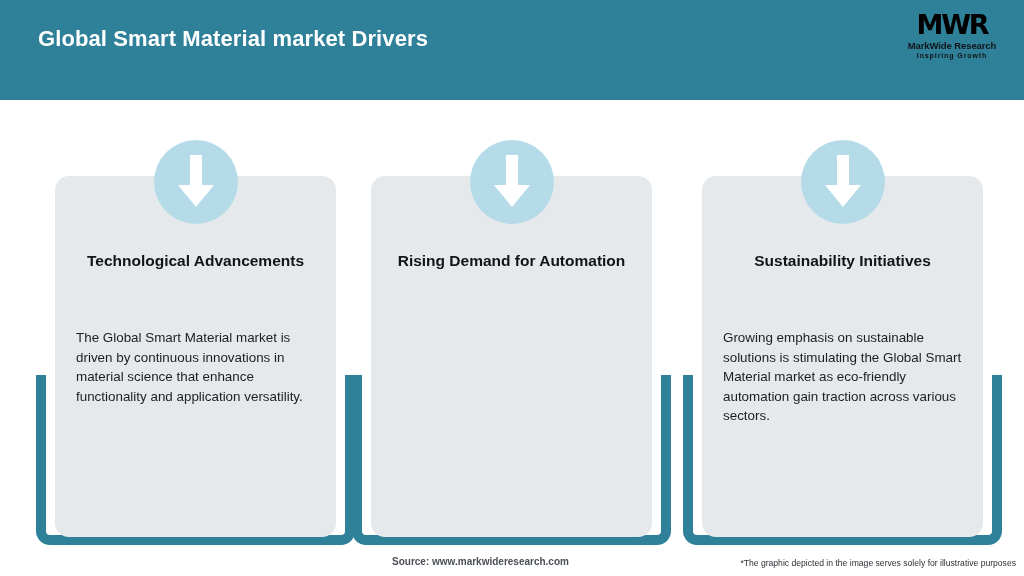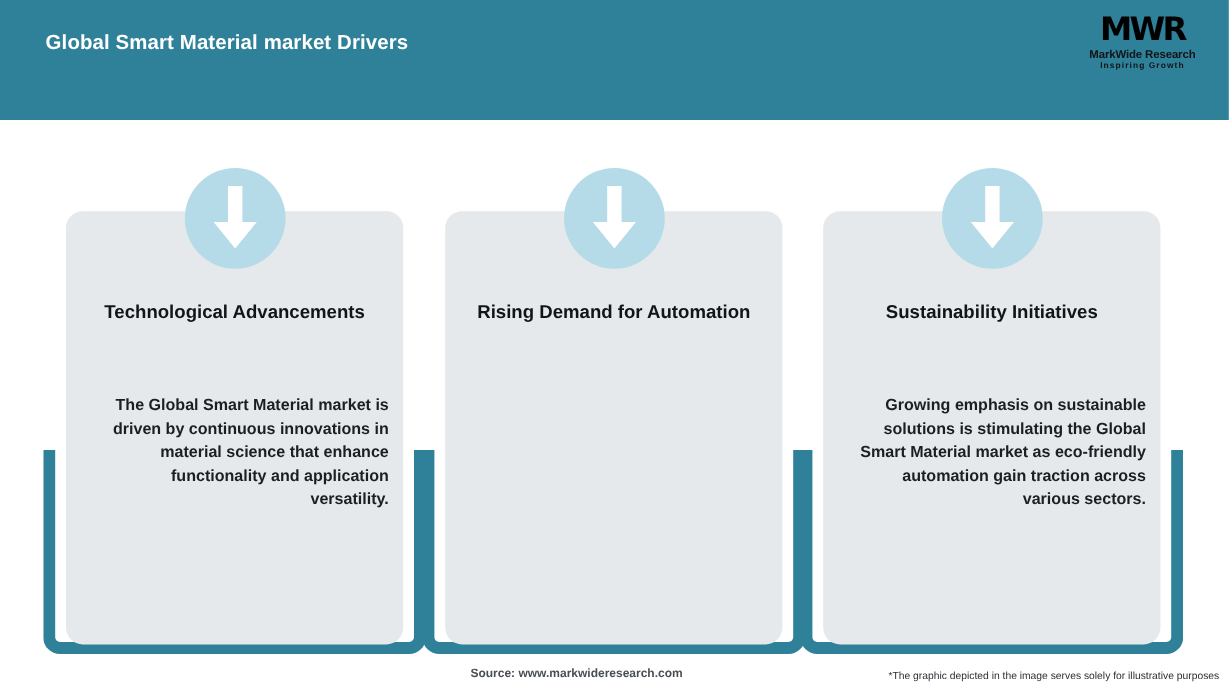--- a/index.html
+++ b/index.html
@@ -21,21 +21,21 @@
     left: 0;
     top: 0;
     width: 1024px;
     height: 100px;
     background: #2e8198;
   }
   .header-title {
     position: absolute;
     left: 38px;
     top: 26px;
-    font-size: 17px;
+    font-size: 22px;
     font-weight: bold;
     color: #ffffff;
     letter-spacing: 0.1px;
     white-space: nowrap;
   }
 
   
   .logo {
     position: absolute;
     right: 18px;
@@ -82,21 +82,21 @@
     height: 576px;
   }
   .card-group {
     position: absolute;
     top: 176px;
     width: 281px;
     height: 361px;
   }
   .card-group.g0 { left: 55px; }
   .card-group.g1 { left: 371px; padding-left: 41px; }
-  .card-group.g2 { left: 686px; padding-left: 33px; }
+  .card-group.g2 { left: 702px; padding-left: 33px; }
 
   
   .card-frame {
     position: absolute;
     left: -19px;
     top: 199px;
     width: 319px;
     height: 170px;
     border-left: 10px solid #2e8198;
     border-right: 10px solid #2e8198;
@@ -127,25 +127,24 @@
     font-weight: bold;
     color: #111418;
     line-height: 25px;
   }
 
   .card-body {
     position: absolute;
     left: 21px;
     top: 152px;
     width: 248px;
-    text-align: right;
+    text-align: left;
     font-size: 13.4px;
     color: #1b1f24;
     line-height: 19.6px;
-    font-weight: bold;
   }
 
   
   .arrow-badge {
     position: absolute;
     top: -36px;
     left: 99px;
     width: 84px;
     height: 84px;
     border-radius: 50%;

